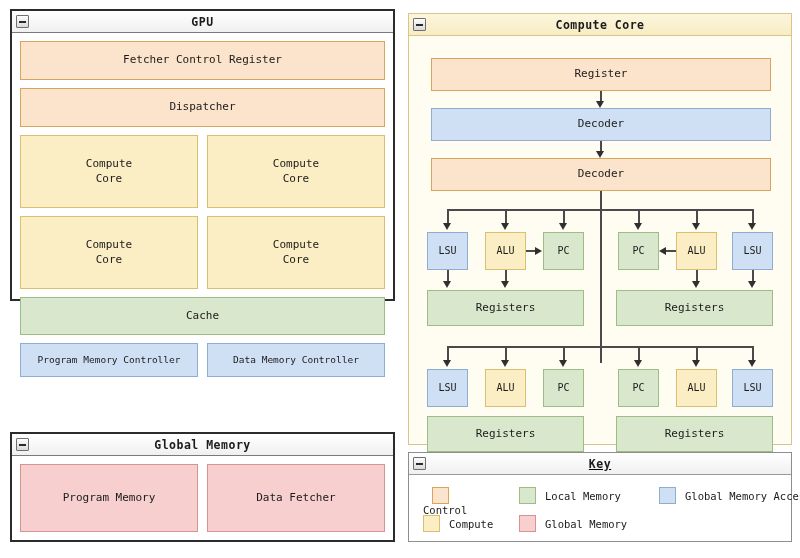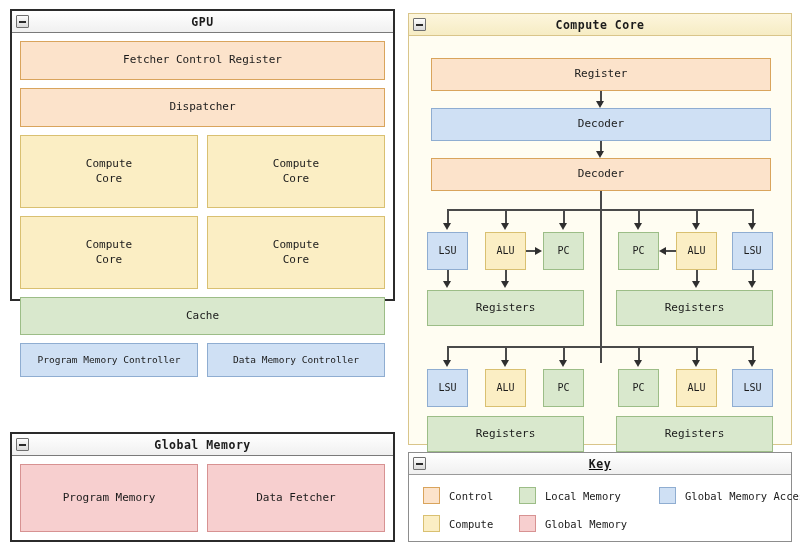--- a/index.html
+++ b/index.html
@@ -233,21 +233,21 @@
     </div>
   </div>
 
   <div class="panel thin" style="left:408px;top:452px;width:384px;height:90px;">
     <div class="titlebar thinb">
       <div class="collapse"></div>
       <span>Key</span>
     </div>
     <div class="body" style="height:66px;">
 
-      <div class="legend-row" style="left:14px;top:12px;">
+      <div class="legend-row" style="left:14px;top:12px;flex-direction:column;">
         <span class="swatch" style="background:#fce3cb;border-color:#d9a45c;"></span>
         <span class="legend-label">Control</span>
       </div>
 
       <div class="legend-row" style="left:110px;top:12px;align-items:center;">
         <span class="swatch" style="background:#d9e8cd;border-color:#9cbd87;"></span>
         <span class="legend-label">Local Memory</span>
       </div>
 
       <div class="legend-row" style="left:250px;top:12px;">

